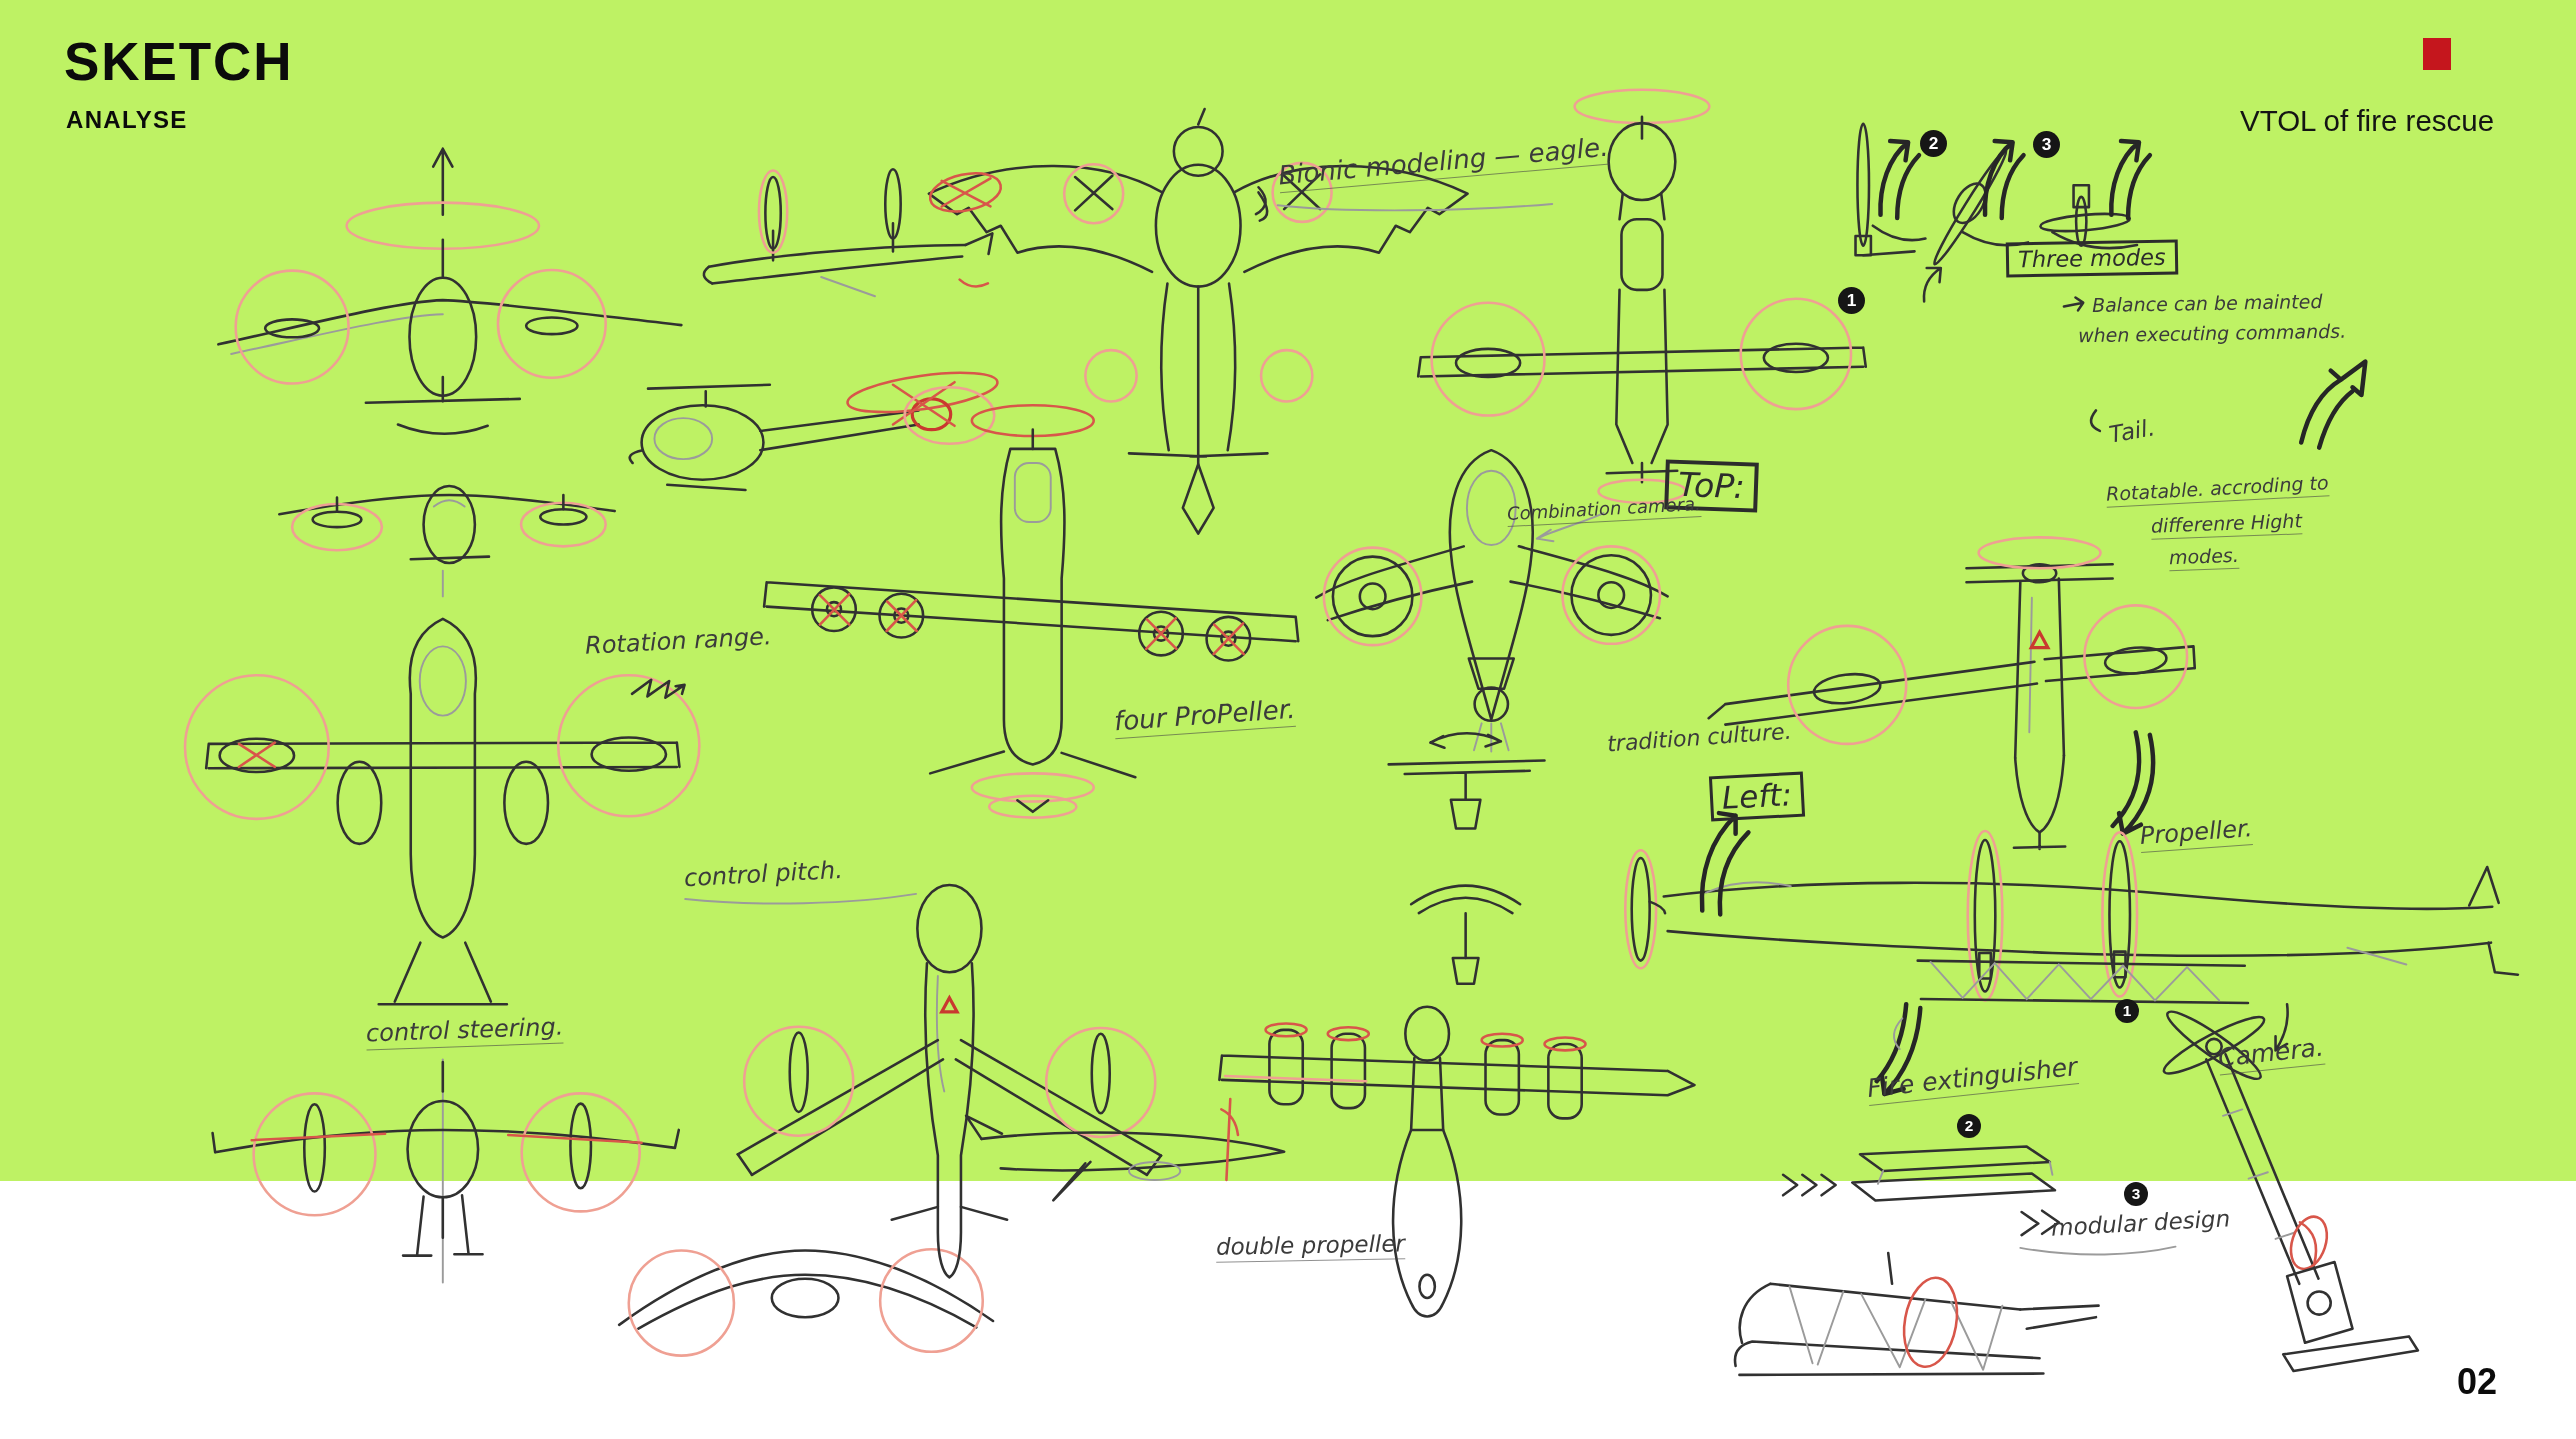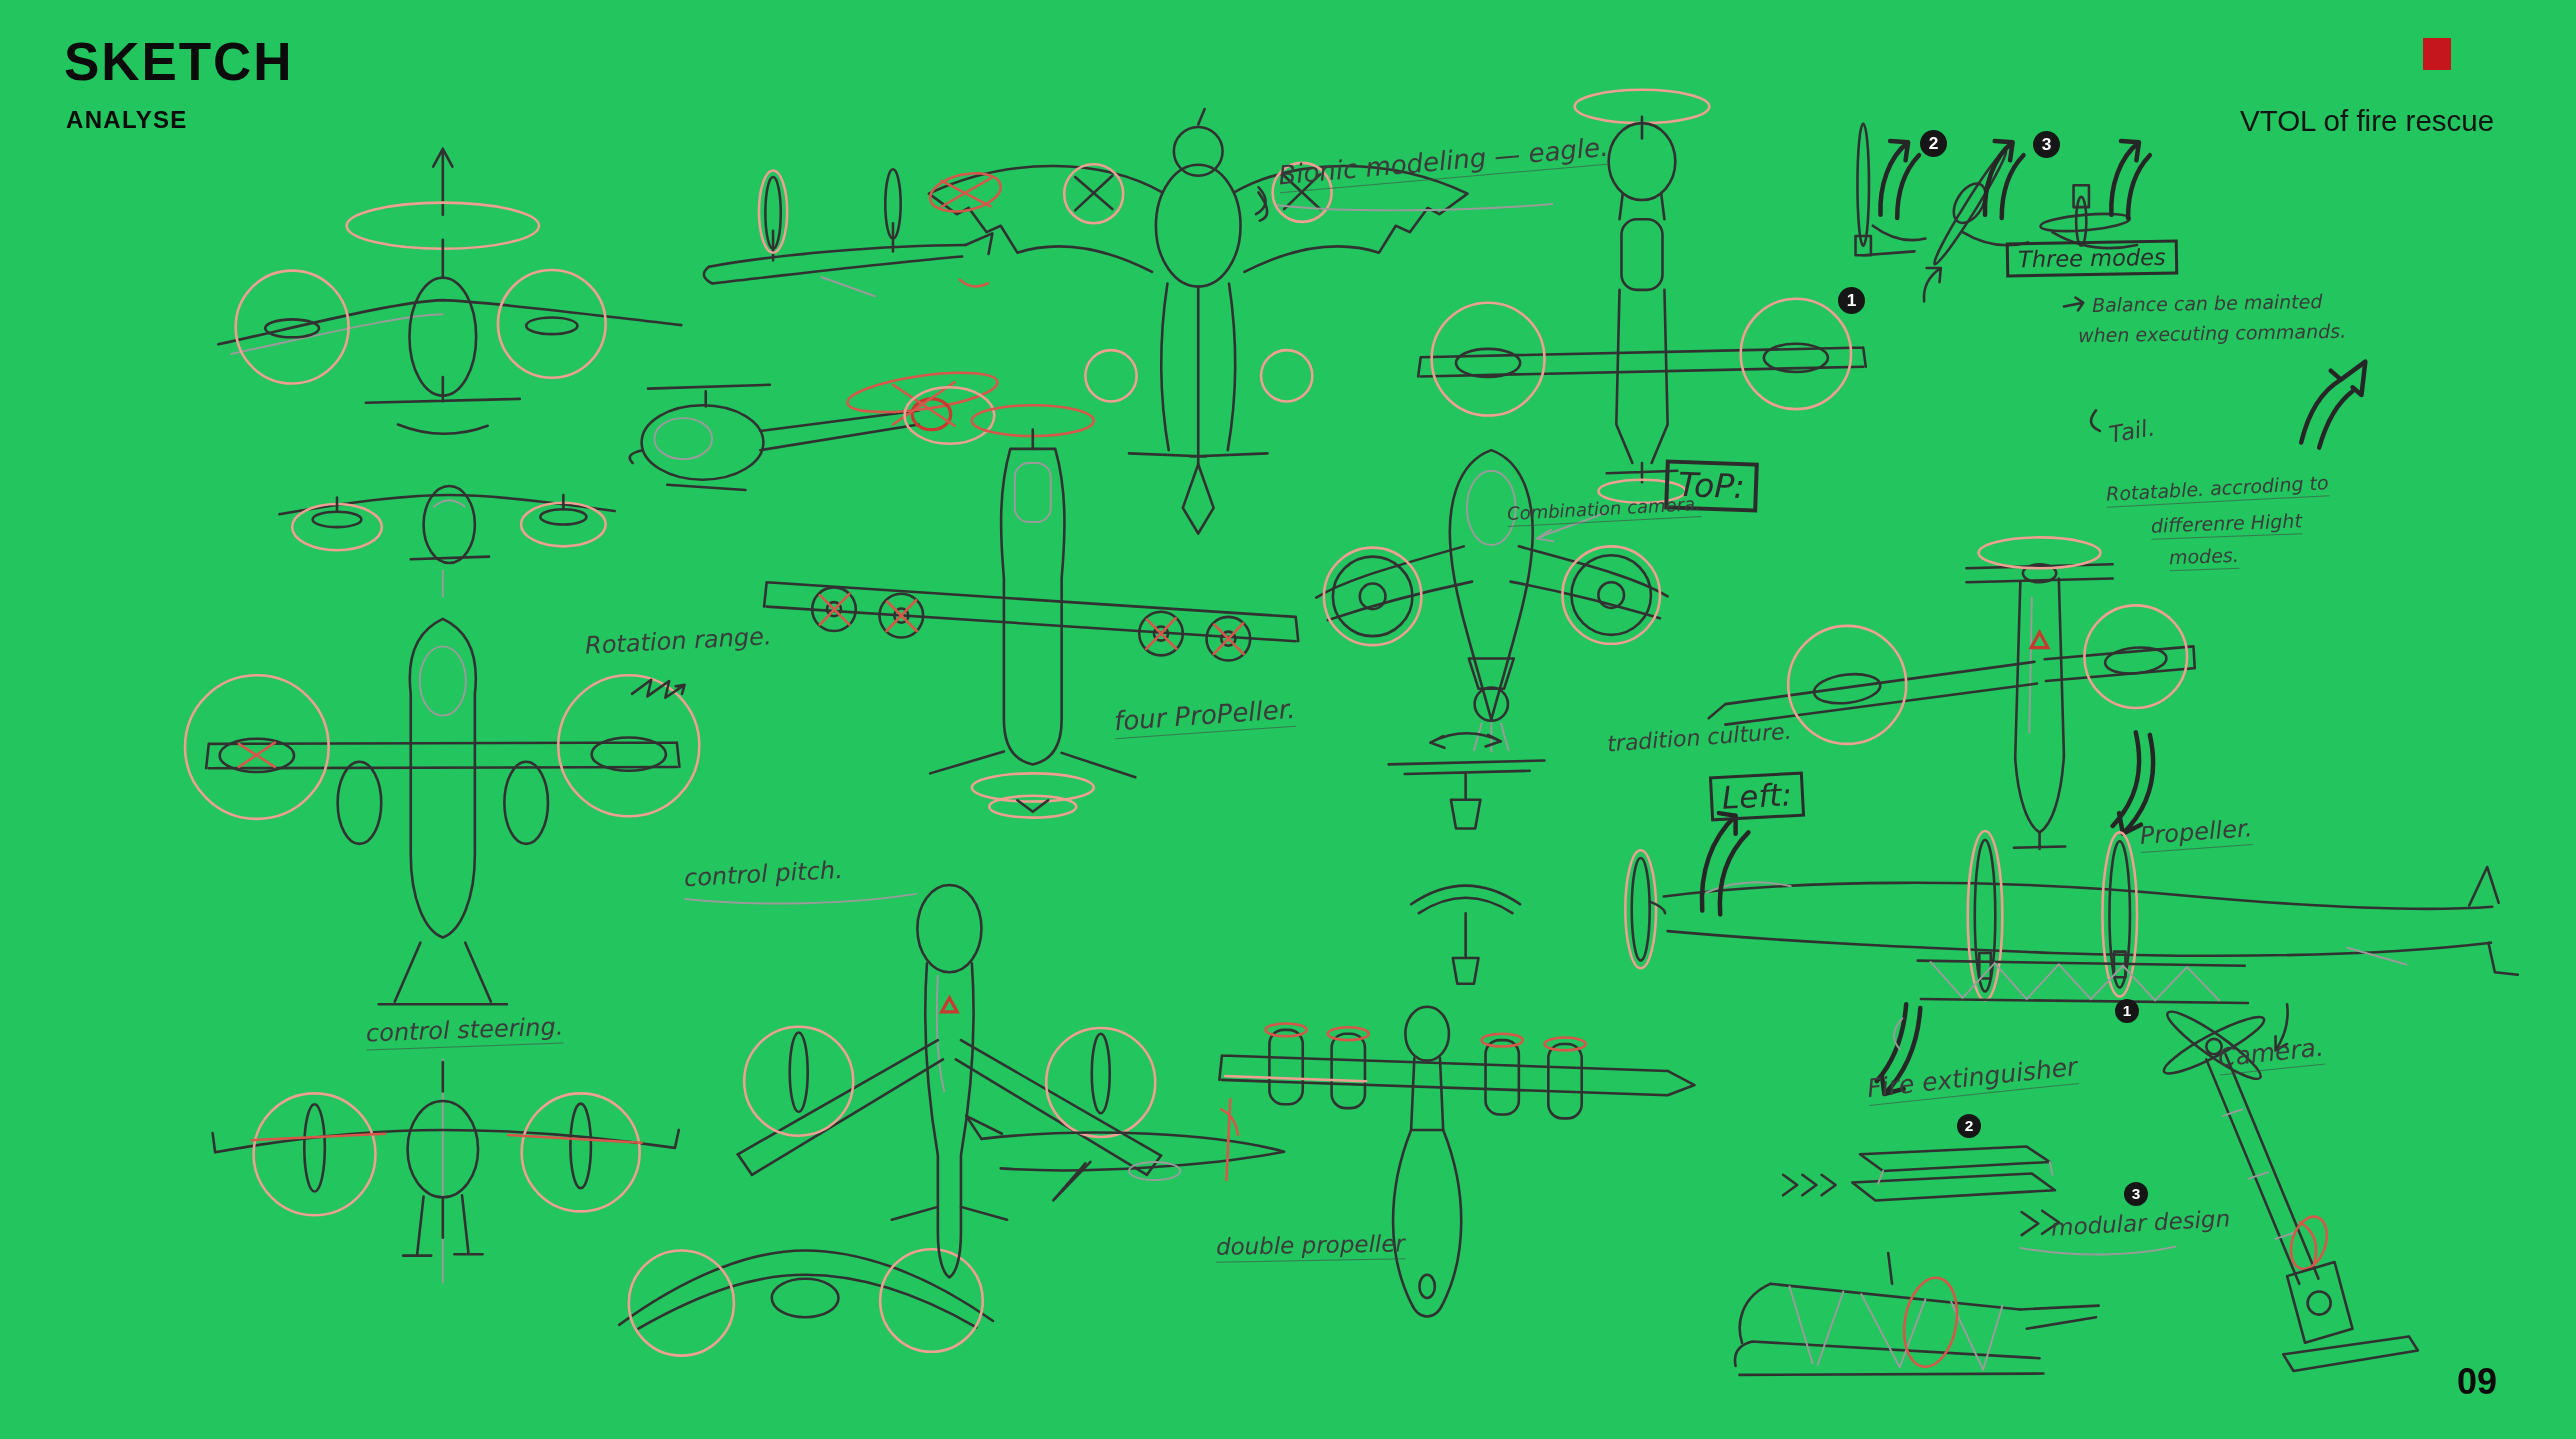--- a/index.html
+++ b/index.html
@@ -1,17 +1,17 @@
 <!DOCTYPE html>
 <html style="font-size:10.3px"><head>
 <meta charset="utf-8">
 <style>
   html,body{margin:0;padding:0;background:#ffffff;width:2576px;height:1439px;overflow:hidden;
     font-family:"Liberation Sans",sans-serif;}
-  #stage{position:relative;width:2576px;height:1439px;background:#22c55e;}
+  #stage{position:relative;width:2576px;height:1181px;background:#bef264;}
   .abs{position:absolute;white-space:nowrap;}
   
   .title{font-size:53px;font-weight:bold;letter-spacing:1.9px;color:#0b0b0b;}
   .subtitle{font-size:24px;font-weight:bold;letter-spacing:1.3px;color:#0b0b0b;}
   .project{font-size:29.5px;font-weight:300;color:#141414;margin-top:28px;}
   .pagenum{font-size:36px;font-weight:bold;color:#0b0b0b;}
   .sq{width:28px;height:32px;}
   
   .hw{font-family:"DejaVu Sans",sans-serif;font-style:italic;color:#3b3b3b;}
   .u{border-bottom:1.9px solid rgba(70,70,70,.6);padding-bottom:1.9px;}
@@ -338,21 +338,21 @@
       <path class="kl" d="M3150,1946 C3240,1962 3330,1958 3392,1944"></path>
       <path class="k" d="M3566,1566 C3570,1598 3560,1620 3548,1638 M3548,1638 l0,-22 M3548,1638 l18,-10"></path>
       <path class="kl" d="M2966,1588 q-24,26 -4,48"></path>
     </g>
   </svg>
 
   <div class="abs title" style="left:64px;top:31px">SKETCH</div>
   <div class="abs subtitle" style="left:66px;top:106px">ANALYSE</div>
   <div class="abs project" style="left:2240px;top:76px">VTOL of fire rescue</div>
   <div class="abs sq" style="left:2423px;top:38px;background:#c5161d"></div>
-  <div class="abs pagenum" style="left:2457px;top:1361px">09</div>
+  <div class="abs pagenum" style="left:2457px;top:1361px">02</div>
 
   <div class="abs hw u" style="left:1278px;top:146px;font-size:26px;transform:rotate(-5deg)">Bionic modeling — eagle.</div>
 
   <div class="abs hw boxed" style="left:2006px;top:241px;font-size:22.5px;transform:rotate(-1deg)">Three modes</div>
 
   <div class="abs hw" style="left:2092px;top:292px;font-size:19px;transform:rotate(-1deg)">Balance can be mainted</div>
   <div class="abs hw" style="left:2078px;top:322px;font-size:19px;transform:rotate(-1deg)">when executing commands.</div>
 
   <div class="abs hw" style="left:2109px;top:418px;font-size:23px;transform:rotate(-10deg)">Tail.</div>
 

